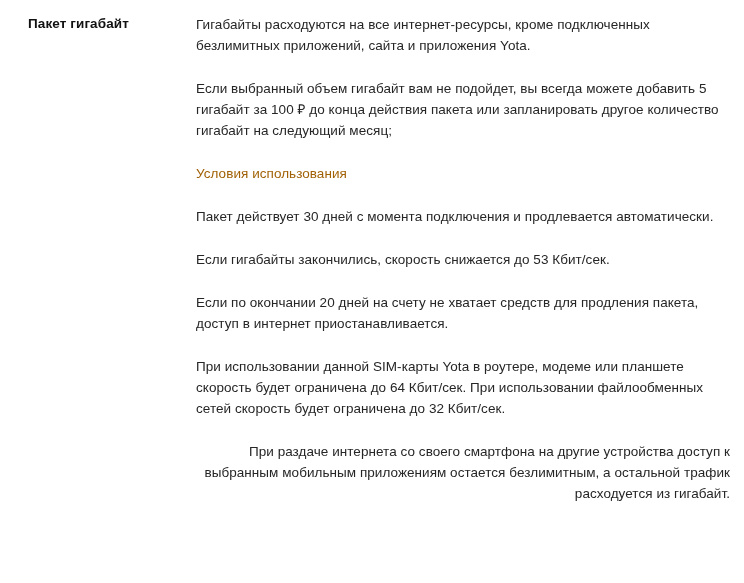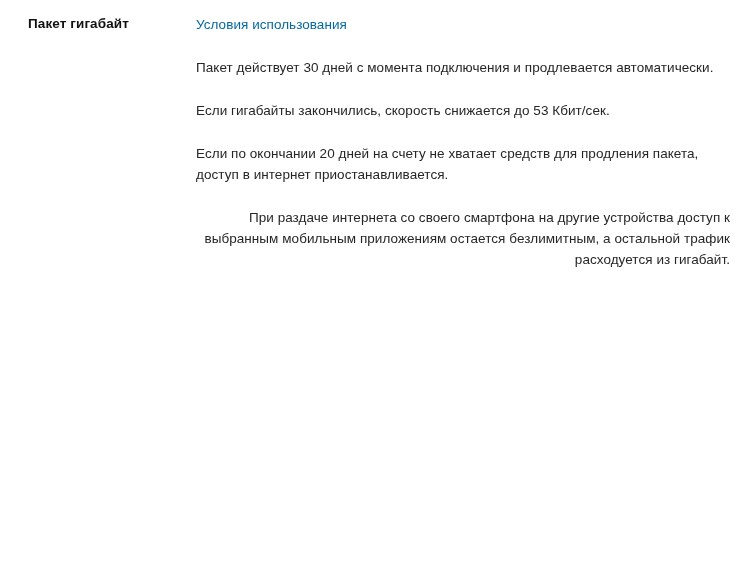--- a/index.html
+++ b/index.html
@@ -49,43 +49,46 @@
     margin: 0 0 22px 0;
     letter-spacing: 0.05px;
   }
   .para:last-child {
     margin-bottom: 0;
     text-align: right;
   }
   .subhead {
     font-size: 13.5px;
     line-height: 21px;
-    color: #0369a1;
+    color: #a16207;
     margin: 0 0 22px 0;
     letter-spacing: 0.05px;
   }
 </style>
 </head>
 <body>
 
 <div class="doc">
 
   <div class="term-col">
     <div class="term-title">Пакет гигабайт</div>
   </div>
 
   <div class="body-col">
 
+    <p class="para">Гигабайты расходуются на все интернет-ресурсы, кроме подключенных безлимитных приложений, сайта и приложения Yota.</p>
 
+    <p class="para">Если выбранный объем гигабайт вам не подойдет, вы всегда можете добавить 5 гигабайт за 100 ₽ до конца действия пакета или запланировать другое количество гигабайт на следующий месяц;</p>
 
     <p class="subhead">Условия использования</p>
 
     <p class="para">Пакет действует 30 дней с момента подключения и продлевается автоматически.</p>
 
     <p class="para">Если гигабайты закончились, скорость снижается до 53 Кбит/сек.</p>
 
     <p class="para">Если по окончании 20 дней на счету не хватает средств для продления пакета, доступ в интернет приостанавливается.</p>
 
+    <p class="para">При использовании данной SIM-карты Yota в роутере, модеме или планшете скорость будет ограничена до 64 Кбит/сек. При использовании файлообменных сетей скорость будет ограничена до 32 Кбит/сек.</p>
 
     <p class="para">При раздаче интернета со своего смартфона на другие устройства доступ к выбранным мобильным приложениям остается безлимитным, а остальной трафик расходуется из гигабайт.</p>
 
   </div>
 </div>
 
 </body></html>

